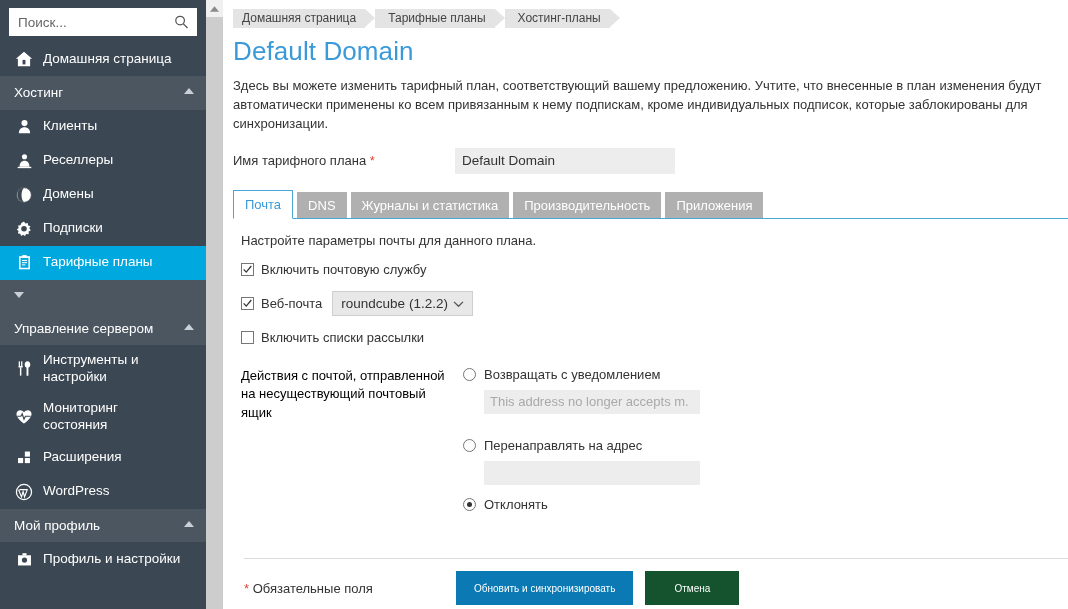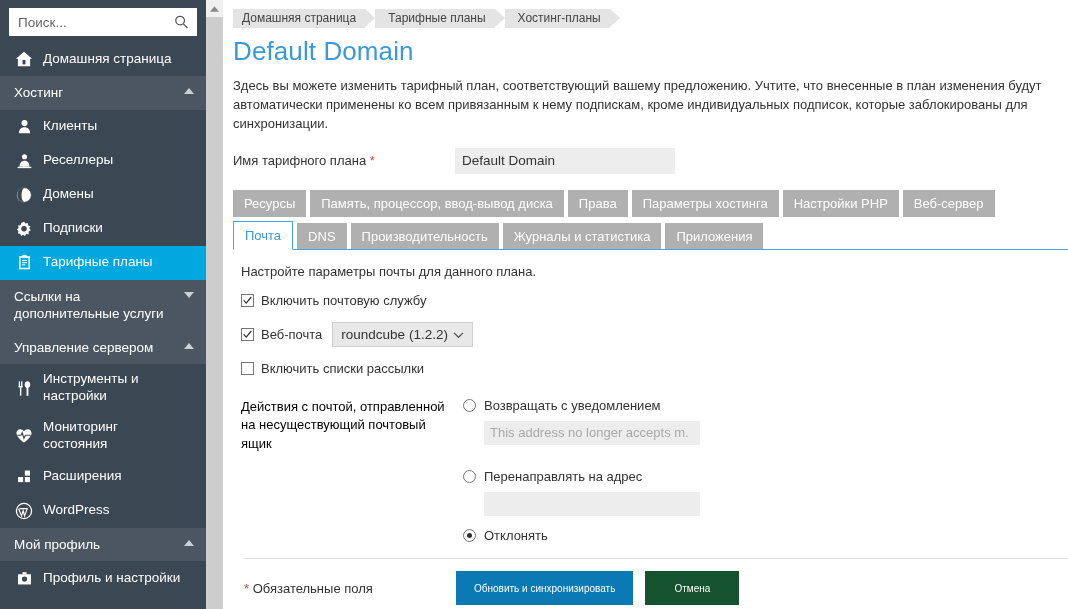--- a/index.html
+++ b/index.html
@@ -358,22 +358,20 @@
           <rect x="7.4" y="1.3" width="5.2" height="2.8" fill="#fff"></rect>
           <rect x="7" y="7" width="6" height="1.2" fill="#fff"></rect>
           <rect x="7" y="9.6" width="6" height="1.2" fill="#fff"></rect>
           <rect x="7" y="12.2" width="4" height="1.2" fill="#fff"></rect>
         </svg>
       </span>
       <span class="lbl">Тарифные планы</span>
     </div>
 
     <div class="nav-section">
-      <span class="sec-lbl">Ссылки на
-дополнительные услуги</span>
       <span class="caret">
         <svg viewBox="0 0 10 6" width="10" height="6">
             <path d="M0 0 L10 0 L5 6 Z" fill="#c9d0d6"></path>
           </svg>
       </span>
     </div>
 
     <div class="nav-section">
       <span class="sec-lbl">Управление сервером</span>
       <span class="caret">
@@ -474,32 +472,24 @@
     <div class="field-row">
       <span class="field-label">
         <span>Имя тарифного плана</span>
         <span class="req">*</span>
       </span>
       <input class="text-input" type="text" value="Default Domain" style="">
     </div>
 
     <div class="tabs-wrap">
       <div class="tab-row">
-        <div class="tab">Ресурсы</div>
-        <div class="tab">Память, процессор, ввод-вывод диска</div>
-        <div class="tab">Права</div>
-        <div class="tab">Параметры хостинга</div>
-        <div class="tab">Настройки PHP</div>
-        <div class="tab">Веб-сервер</div>
-      </div>
-      <div class="tab-row">
         <div class="tab active">Почта</div>
         <div class="tab">DNS</div>
+        <div class="tab">Журналы и статистика</div>
         <div class="tab">Производительность</div>
-        <div class="tab">Журналы и статистика</div>
         <div class="tab">Приложения</div>
       </div>
       <div class="tab-underline"></div>
     </div>
 
     <div class="panel">
 
       <div class="panel-intro">Настройте параметры почты для данного плана.</div>
 
       <div class="chk-row">

